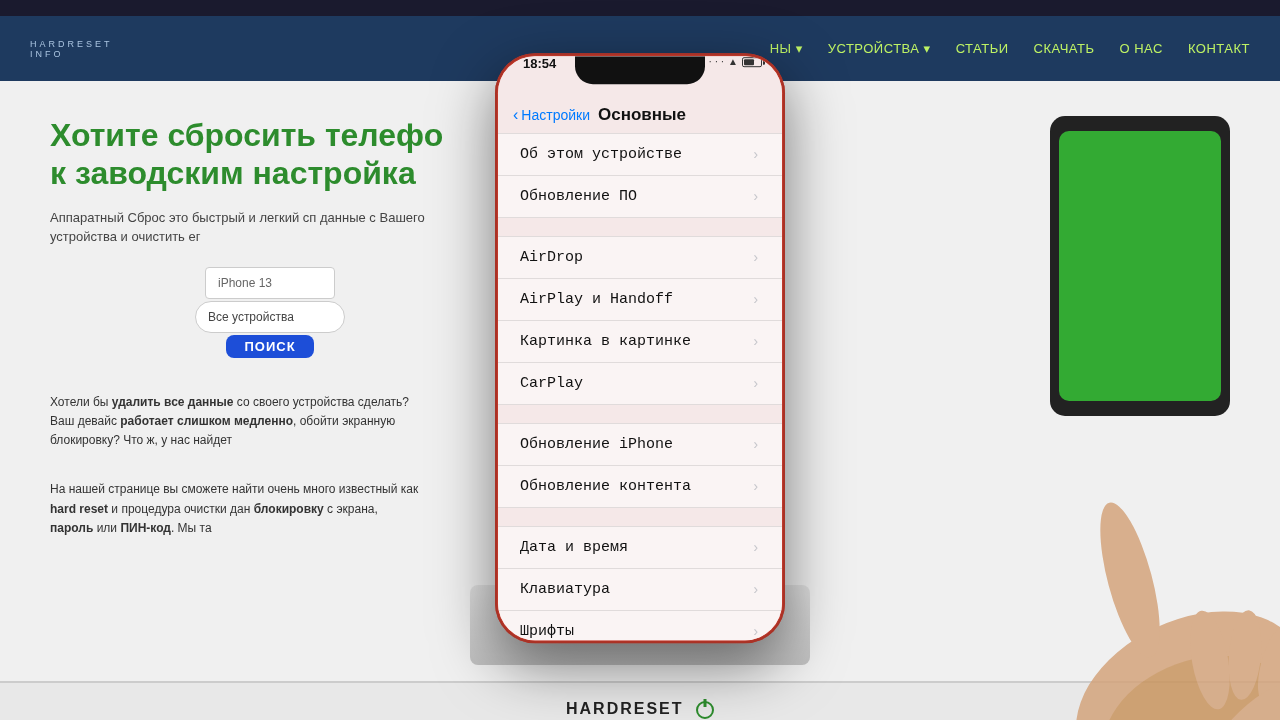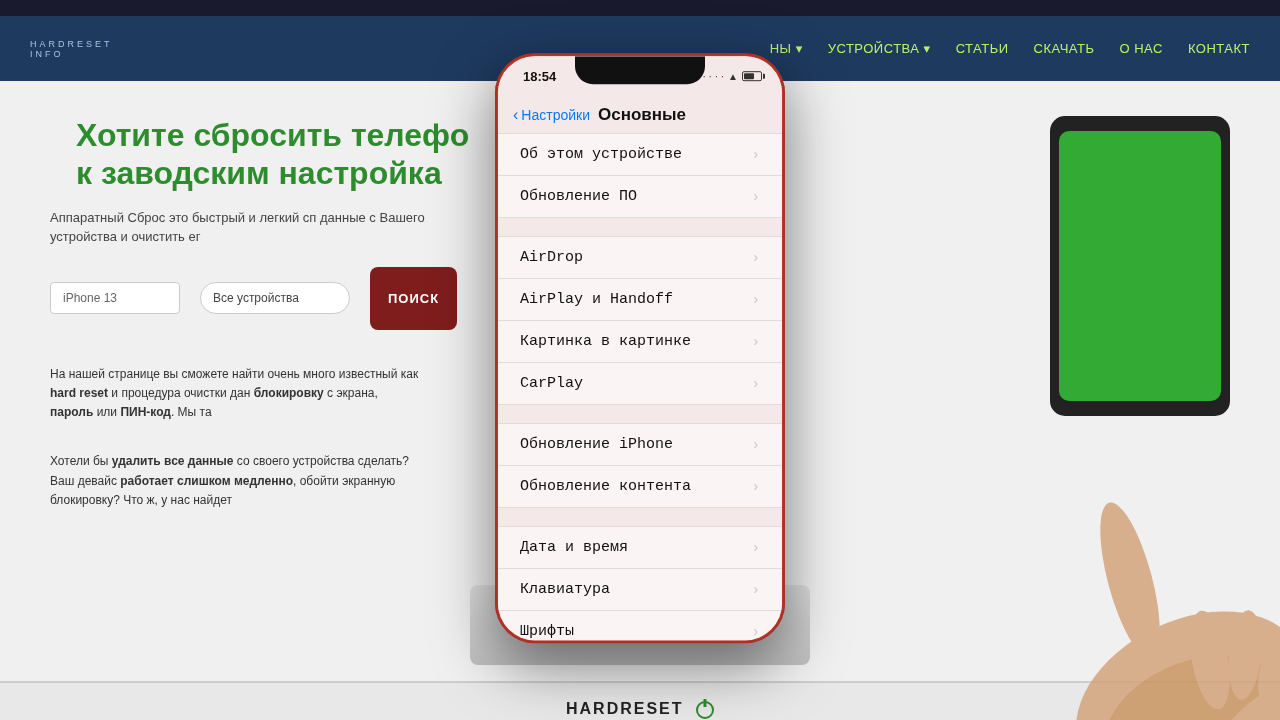--- a/index.html
+++ b/index.html
@@ -68,62 +68,62 @@
 
     .site-hero {
       padding: 35px 50px 20px 50px;
     }
     .site-hero h1 {
       font-size: 32px;
       color: #2d8c2d;
       font-weight: 700;
       line-height: 1.2;
       max-width: 460px;
-      margin-left: 26px;
     }
 
     .site-subtext {
       font-size: 13px;
       color: #444;
       max-width: 440px;
       margin-top: 15px;
       line-height: 1.5;
     }
 
     .search-bar {
       display: flex;
-      gap: 20px;
+      gap: 2px;
       margin-top: 20px;
       align-items: center;
       max-width: 440px;
+      flex-direction: column;
     }
     .search-input-fake {
       background: white;
       border: 1px solid #ccc;
       border-radius: 4px;
       padding: 8px 12px;
       font-size: 12px;
       color: #666;
       width: 130px;
     }
     .search-select-fake {
       background: white;
       border: 1px solid #ccc;
       border-radius: 16px;
       padding: 8px 12px;
       font-size: 12px;
       color: #444;
       width: 150px;
     }
     .search-btn {
-      background: #7f1d1d;
+      background: #1d4ed8;
       color: white;
       border: none;
       border-radius: 8px;
-      padding: 24px 18px;
+      padding: 4px 18px;
       font-size: 13px;
       font-weight: 700;
       letter-spacing: 1px;
       cursor: pointer;
     }
 
     .site-body-text {
       padding: 15px 50px;
       font-size: 12px;
       color: #333;
@@ -210,21 +210,21 @@
       border-radius: 37px;
       overflow: hidden;
       position: relative;
     }
 
     
     .phone-status-bar {
       height: 44px;
       background: #f5e8e8;
       display: flex;
-      align-items: center;
+      align-items: flex-start;
       padding: 0 20px 4px;
       position: relative;
     }
 
     
     .phone-notch {
       position: absolute;
       top: 0;
       left: 50%;
       transform: translateX(-50%);
@@ -407,24 +407,24 @@
     <div class="site-hero">
       <h1>Хотите сбросить телефо<br>к заводским настройка</h1>
       <p class="site-subtext">Аппаратный Сброс это быстрый и легкий сп данные с Вашего устройства и очистить ег</p>
       <div class="search-bar">
         <div class="search-input-fake">iPhone 13</div>
         <div class="search-select-fake">Все устройства</div>
         <button class="search-btn">ПОИСК</button>
       </div>
     </div>
     <div class="site-body-text">
-      На нашей странице вы сможете найти очень много известный как <strong>hard reset</strong> и процедура очистки дан <strong>блокировку</strong> с экрана, <strong>пароль</strong> или <strong>ПИН-код</strong>. Мы та
+      Хотели бы <strong>удалить все данные</strong> со своего устройства сделать? Ваш девайс <strong>работает слишком медленно</strong>, обойти экранную блокировку? Что ж, у нас найдет
     </div>
     <div class="site-body-text">
-      Хотели бы <strong>удалить все данные</strong> со своего устройства сделать? Ваш девайс <strong>работает слишком медленно</strong>, обойти экранную блокировку? Что ж, у нас найдет
+      На нашей странице вы сможете найти очень много известный как <strong>hard reset</strong> и процедура очистки дан <strong>блокировку</strong> с экрана, <strong>пароль</strong> или <strong>ПИН-код</strong>. Мы та
     </div>
   </div>
 
   <div class="right-device">
     <div class="right-device-screen"></div>
   </div>
 
   <div class="bottom-stand">
     <span class="stand-logo">
       <span>HARDRESET</span>

